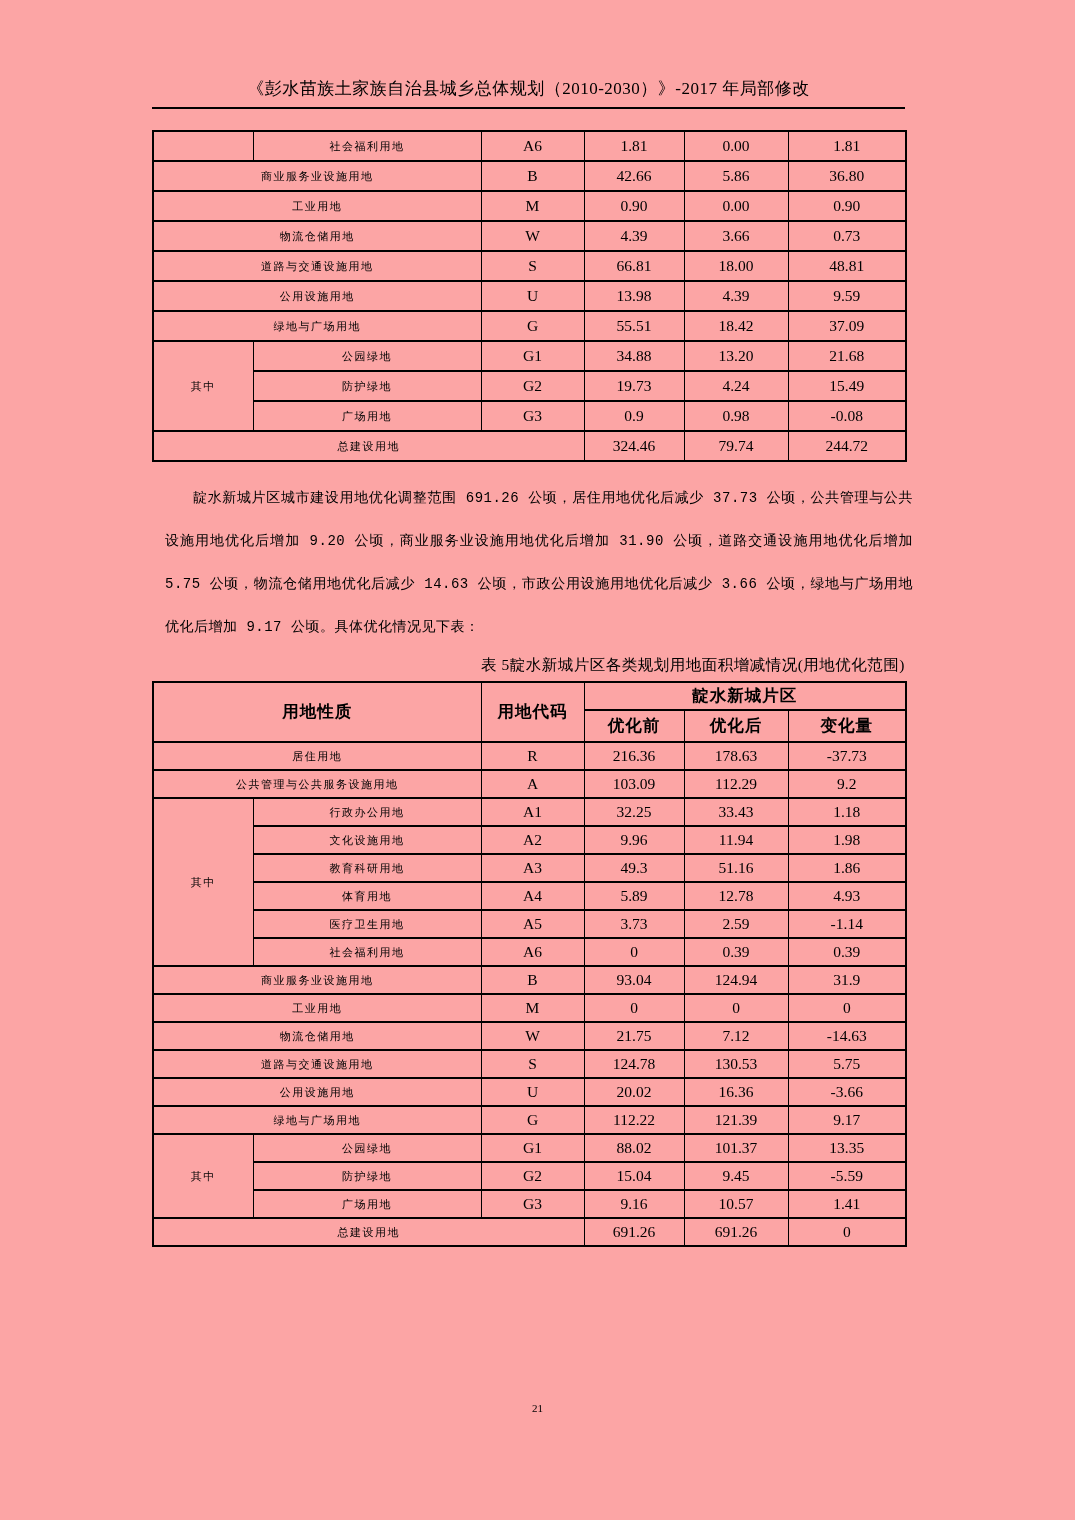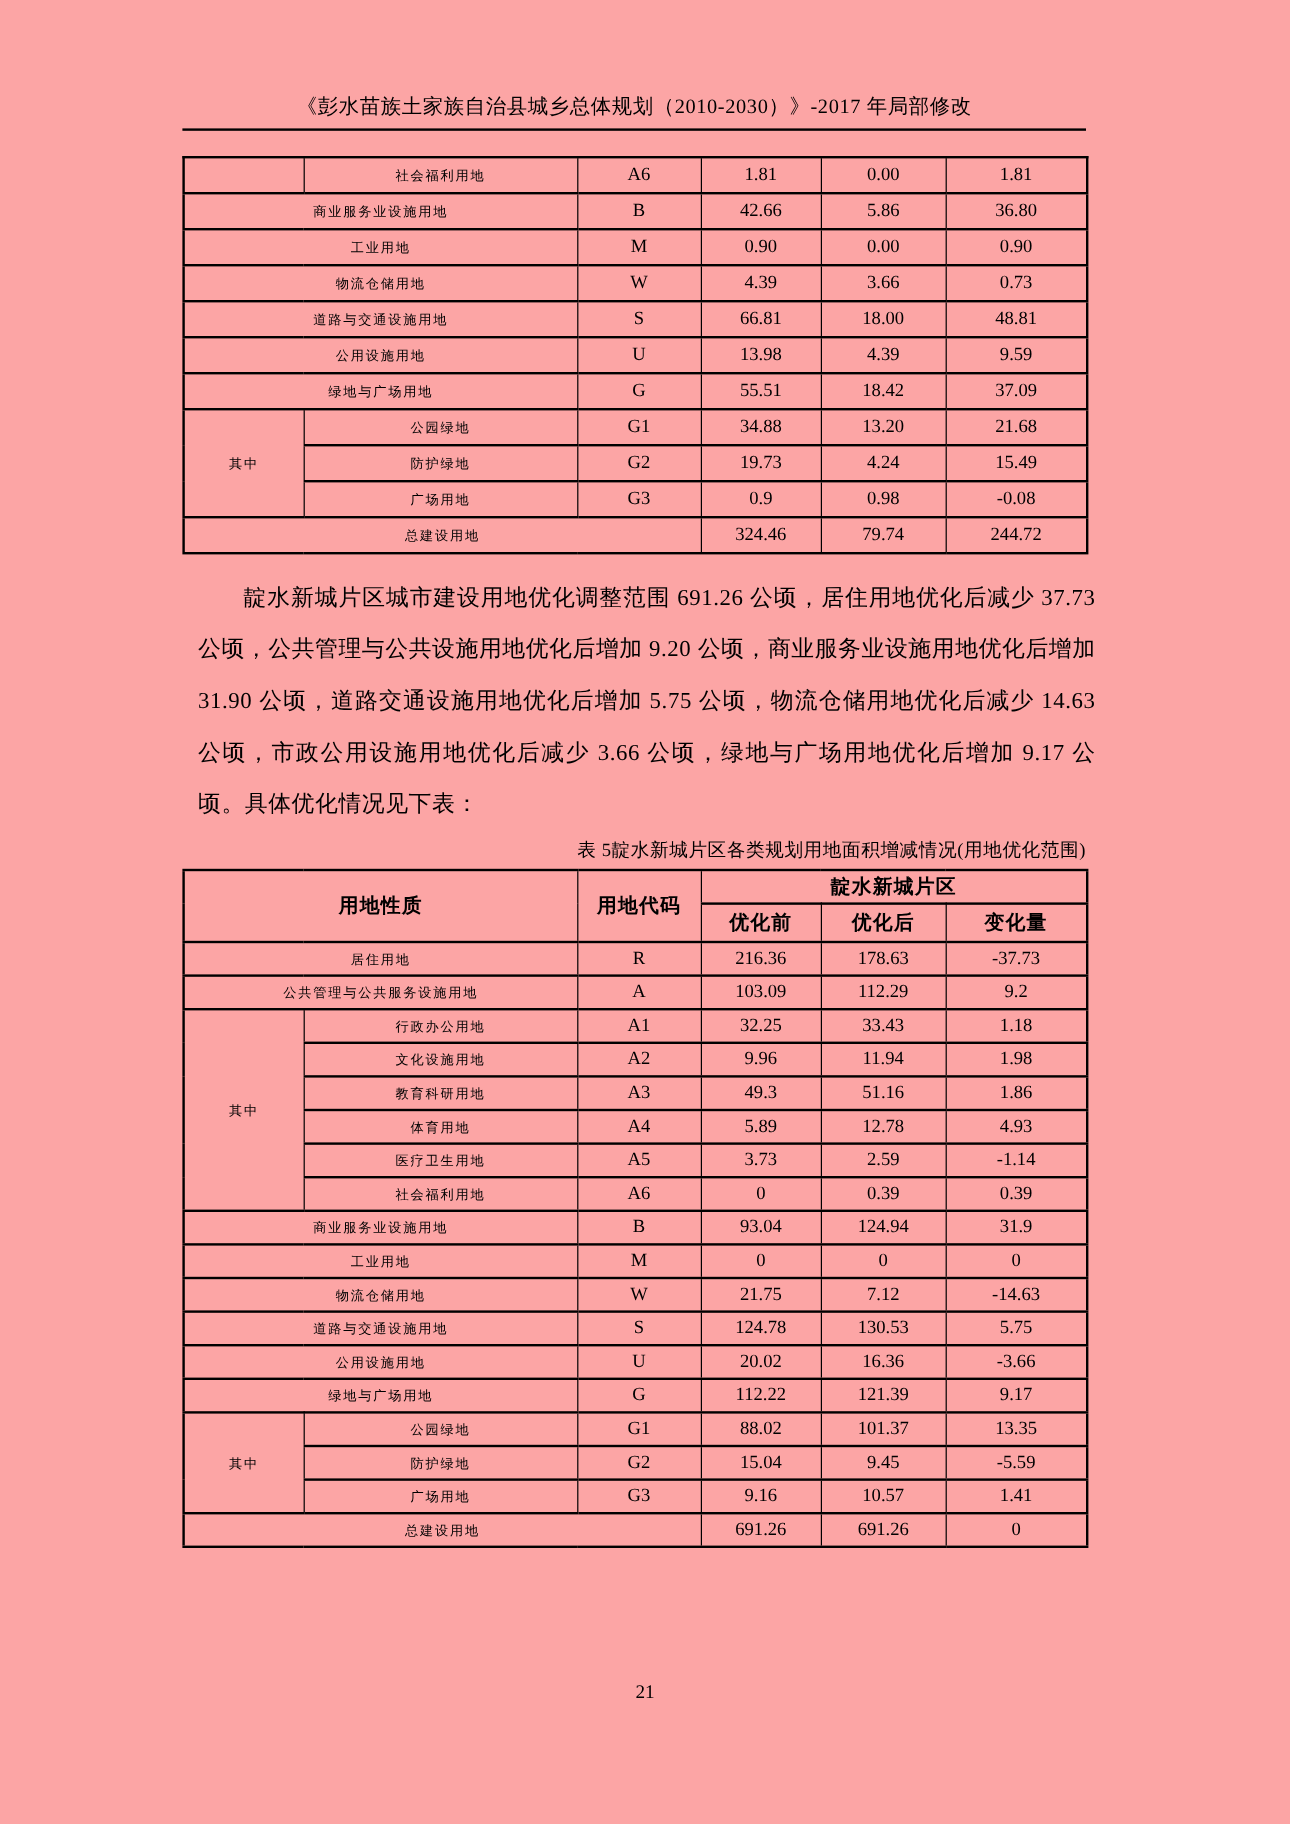--- a/index.html
+++ b/index.html
@@ -28,28 +28,28 @@
   .tbl5 tr{height:28px;}
   .tbl5 thead tr.hr1{height:28px;}
   .tbl5 thead tr.hr2{height:32px;}
   .c-name,.c-group{font-size:11px;letter-spacing:1.5px;}
   .c-code,.c-val{font-size:15.5px;font-family:"Liberation Serif","DejaVu Serif",serif;}
   .tbl th{
     font-weight:bold;font-size:16.5px;letter-spacing:1px;
     font-family:"Liberation Sans","DejaVu Sans",sans-serif;
   }
   .body-paragraph{
-    font-size:19px;line-height:43px;text-align:justify;text-indent:2em;
-    letter-spacing:0.5px;margin:15px -8px 0 13px;
+    font-size:14px;line-height:43px;text-align:justify;text-indent:2em;
+    letter-spacing:0.5px;margin:15px -8px 0 13px;font-family:Liberation Mono, monospace;
   }
   .tbl-caption{
     text-align:right;font-size:15.5px;letter-spacing:0.5px;margin:6px 0 0 0;
   }
   .page-number{
-    position:absolute;top:1402px;left:0;width:1075px;text-align:center;font-size:16px;font-family:Liberation Serif, serif;
+    position:absolute;top:1402px;left:0;width:1075px;text-align:center;font-size:11px;font-family:Liberation Serif, serif;
   }
 </style>
 </head>
 <body>
 
 <div class="page">
   <div class="content">
 
     <div class="doc-header">《彭水苗族土家族自治县城乡总体规划（2010-2030）》-2017 年局部修改</div>
 

